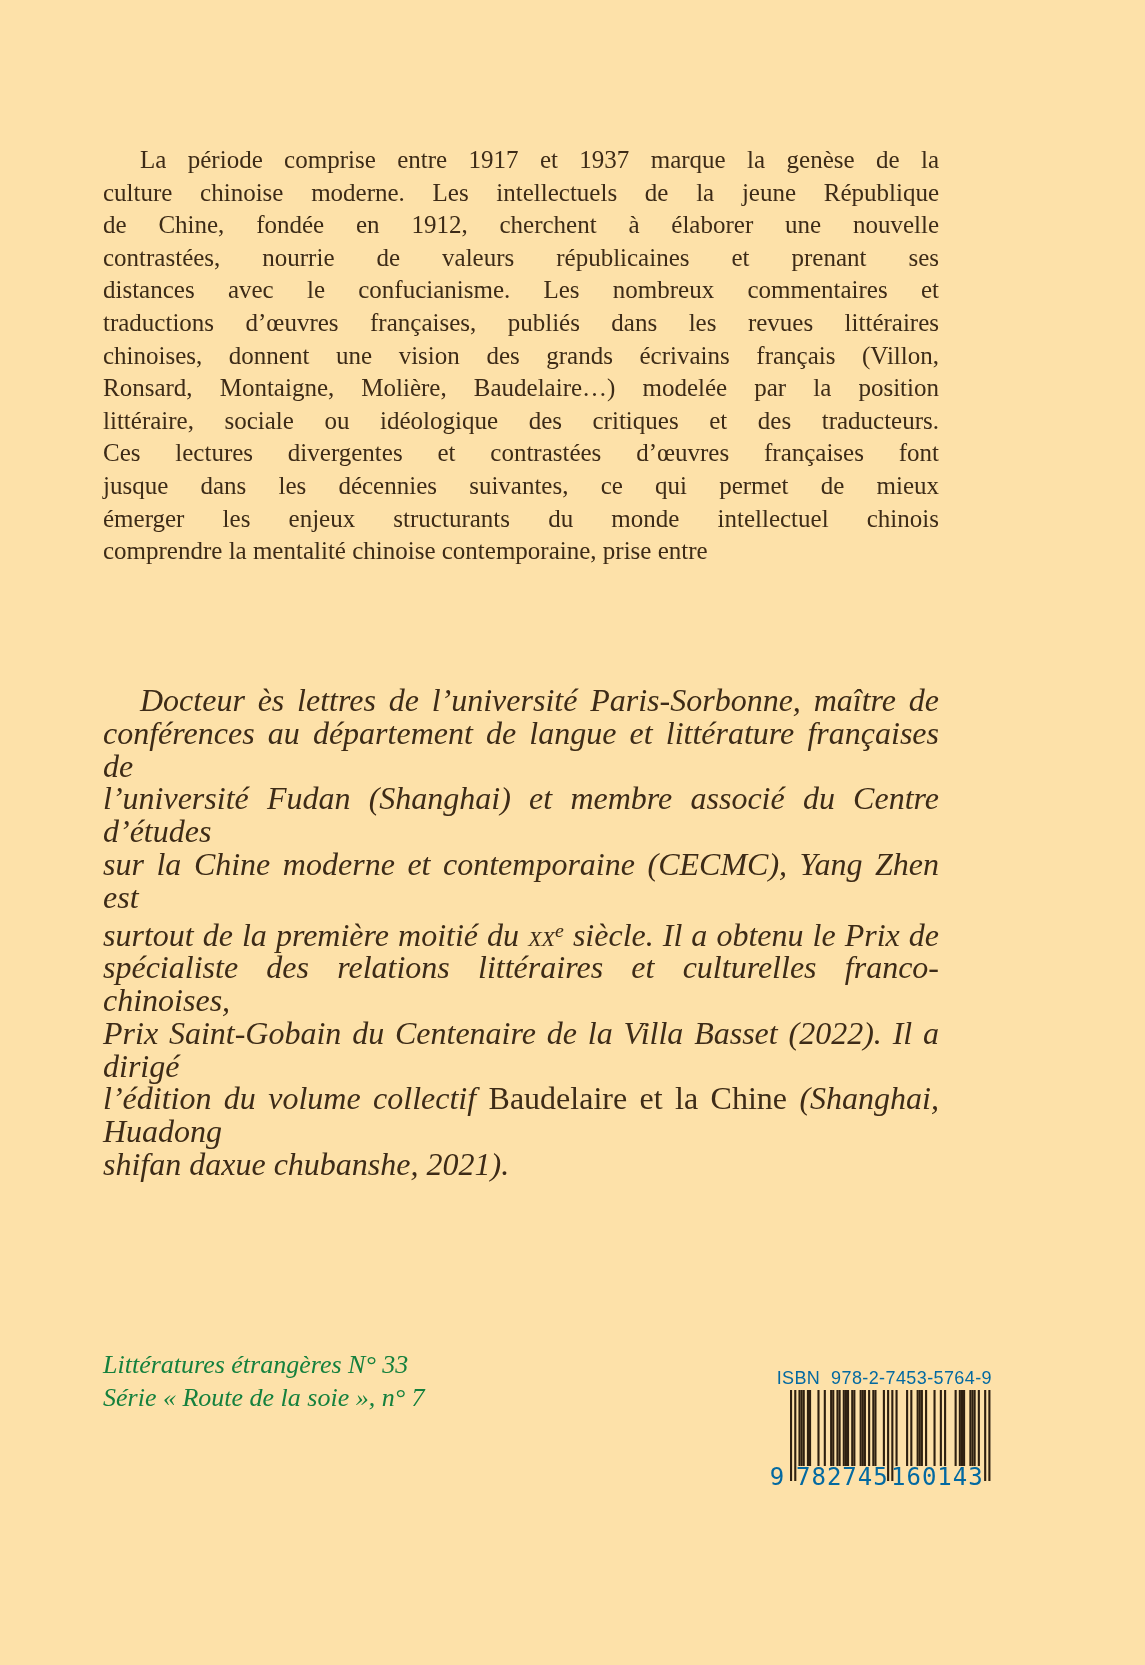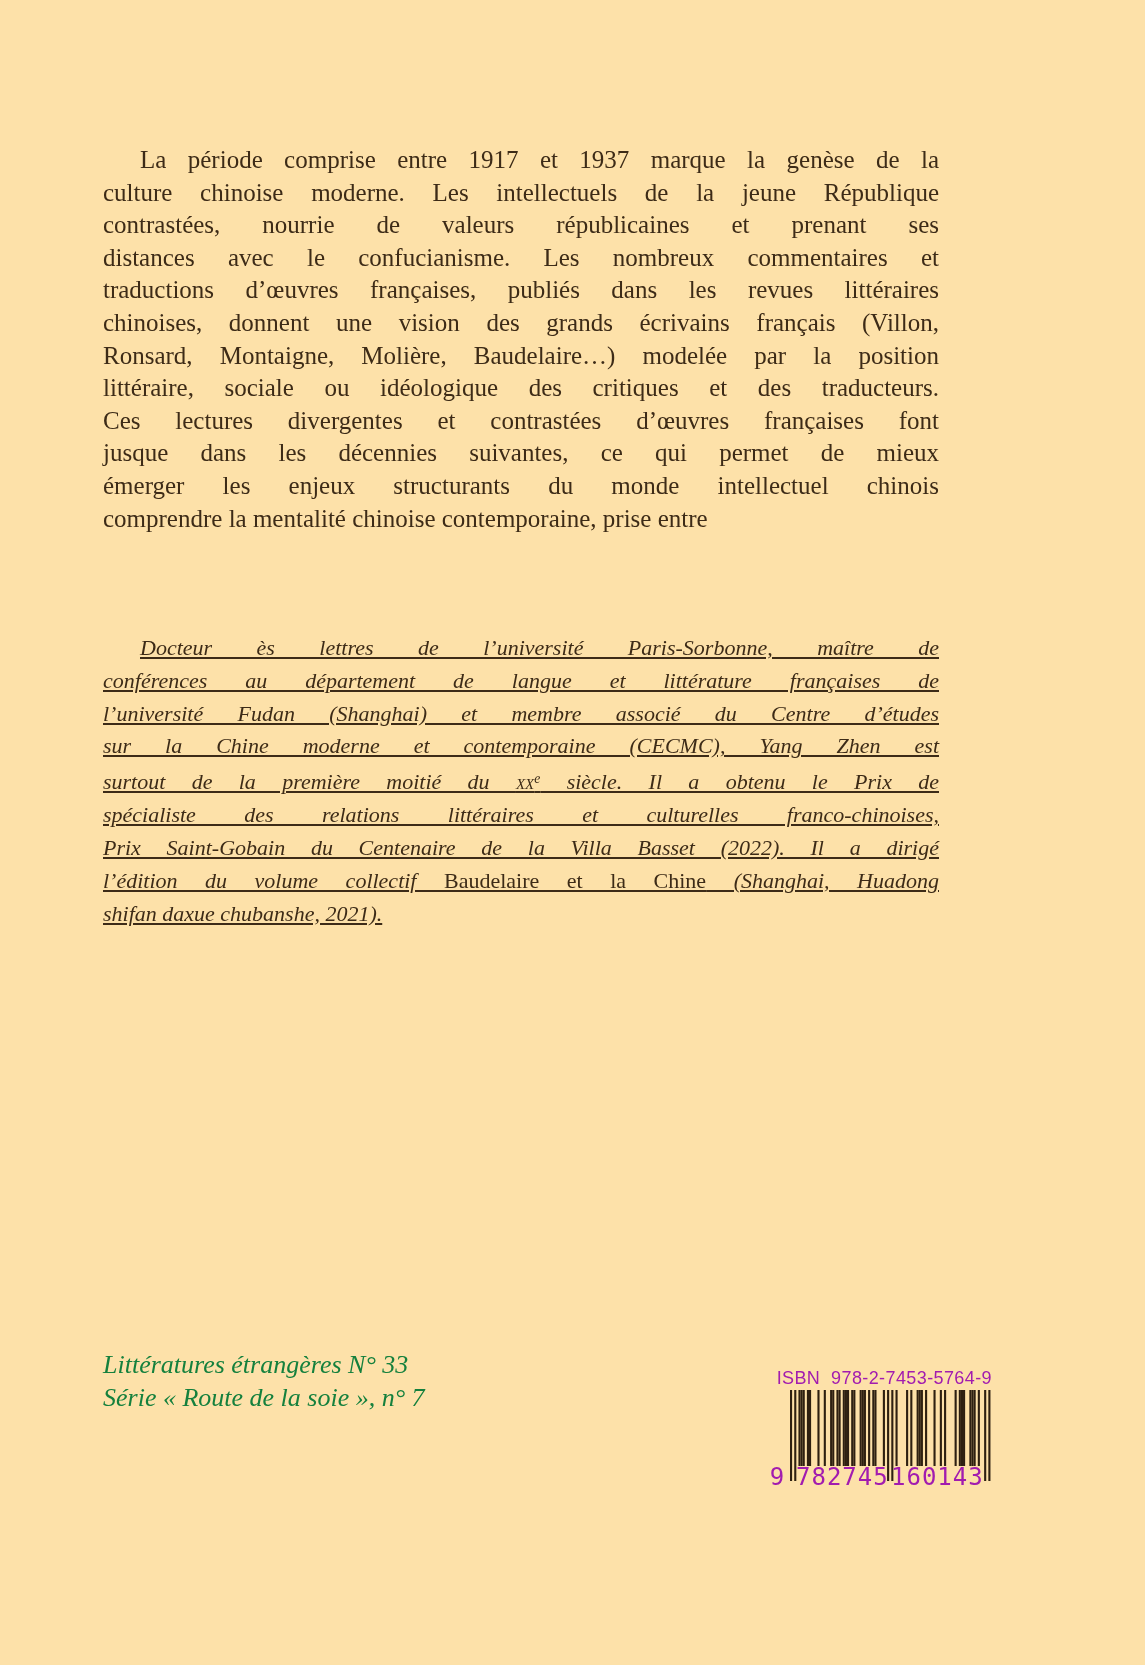--- a/index.html
+++ b/index.html
@@ -17,35 +17,35 @@
   .para{position:absolute;left:103px;width:836px;}
   .para .line{
     text-align:justify;
     text-align-last:justify;
     white-space:normal;
   }
   .para .line:first-child{text-indent:37px;}
   .para .line:last-child{text-align-last:left;}
 
   .blurb{top:96px;font-size:25px;line-height:32.6px;margin-top:48px;}
-  .bio{top:632px;font-size:22px;line-height:32.8px;font-style:italic;text-decoration:underline;}
+  .bio{top:684px;font-size:32px;line-height:32.8px;font-style:italic;}
 
   .sc{font-variant:small-caps;}
   .sup{font-size:0.62em;vertical-align:0.45em;}
   .roman{font-style:normal;}
 
   .series{
     position:absolute;left:103px;top:1348px;
     font-style:italic;font-size:26px;line-height:33px;
     color:#15803d;
   }
 
   .barcode{
     position:absolute;left:770px;top:1368px;width:222px;height:128px;
-    color:#a21caf;
+    color:#0369a1;
   }
   .isbn-label{
     font-family:"Liberation Sans", sans-serif;
     font-size:18px;line-height:20px;
     text-align:right;
     white-space:pre;
     letter-spacing:0.4px;
   }
   .bars-svg{display:block;margin-left:20px;margin-top:2px;}
   .digits{
@@ -59,20 +59,21 @@
   .g2{left:121px;width:92px;letter-spacing:1px;}
 </style>
 </head>
 <body>
 
 <div class="page">
 
   <div class="para blurb">
       <div class="line">La période comprise entre 1917 et 1937 marque la genèse de la</div>
       <div class="line">culture chinoise moderne. Les intellectuels de la jeune République</div>
+      <div class="line">de Chine, fondée en 1912, cherchent à élaborer une nouvelle</div>
       <div class="line">contrastées, nourrie de valeurs républicaines et prenant ses</div>
       <div class="line">distances avec le confucianisme. Les nombreux commentaires et</div>
       <div class="line">traductions d’œuvres françaises, publiés dans les revues littéraires</div>
       <div class="line">chinoises, donnent une vision des grands écrivains français (Villon,</div>
       <div class="line">Ronsard, Montaigne, Molière, Baudelaire…) modelée par la position</div>
       <div class="line">littéraire, sociale ou idéologique des critiques et des traducteurs.</div>
       <div class="line">Ces lectures divergentes et contrastées d’œuvres françaises font</div>
       <div class="line">jusque dans les décennies suivantes, ce qui permet de mieux</div>
       <div class="line">émerger les enjeux structurants du monde intellectuel chinois</div>
       <div class="line">comprendre la mentalité chinoise contemporaine, prise entre</div>

